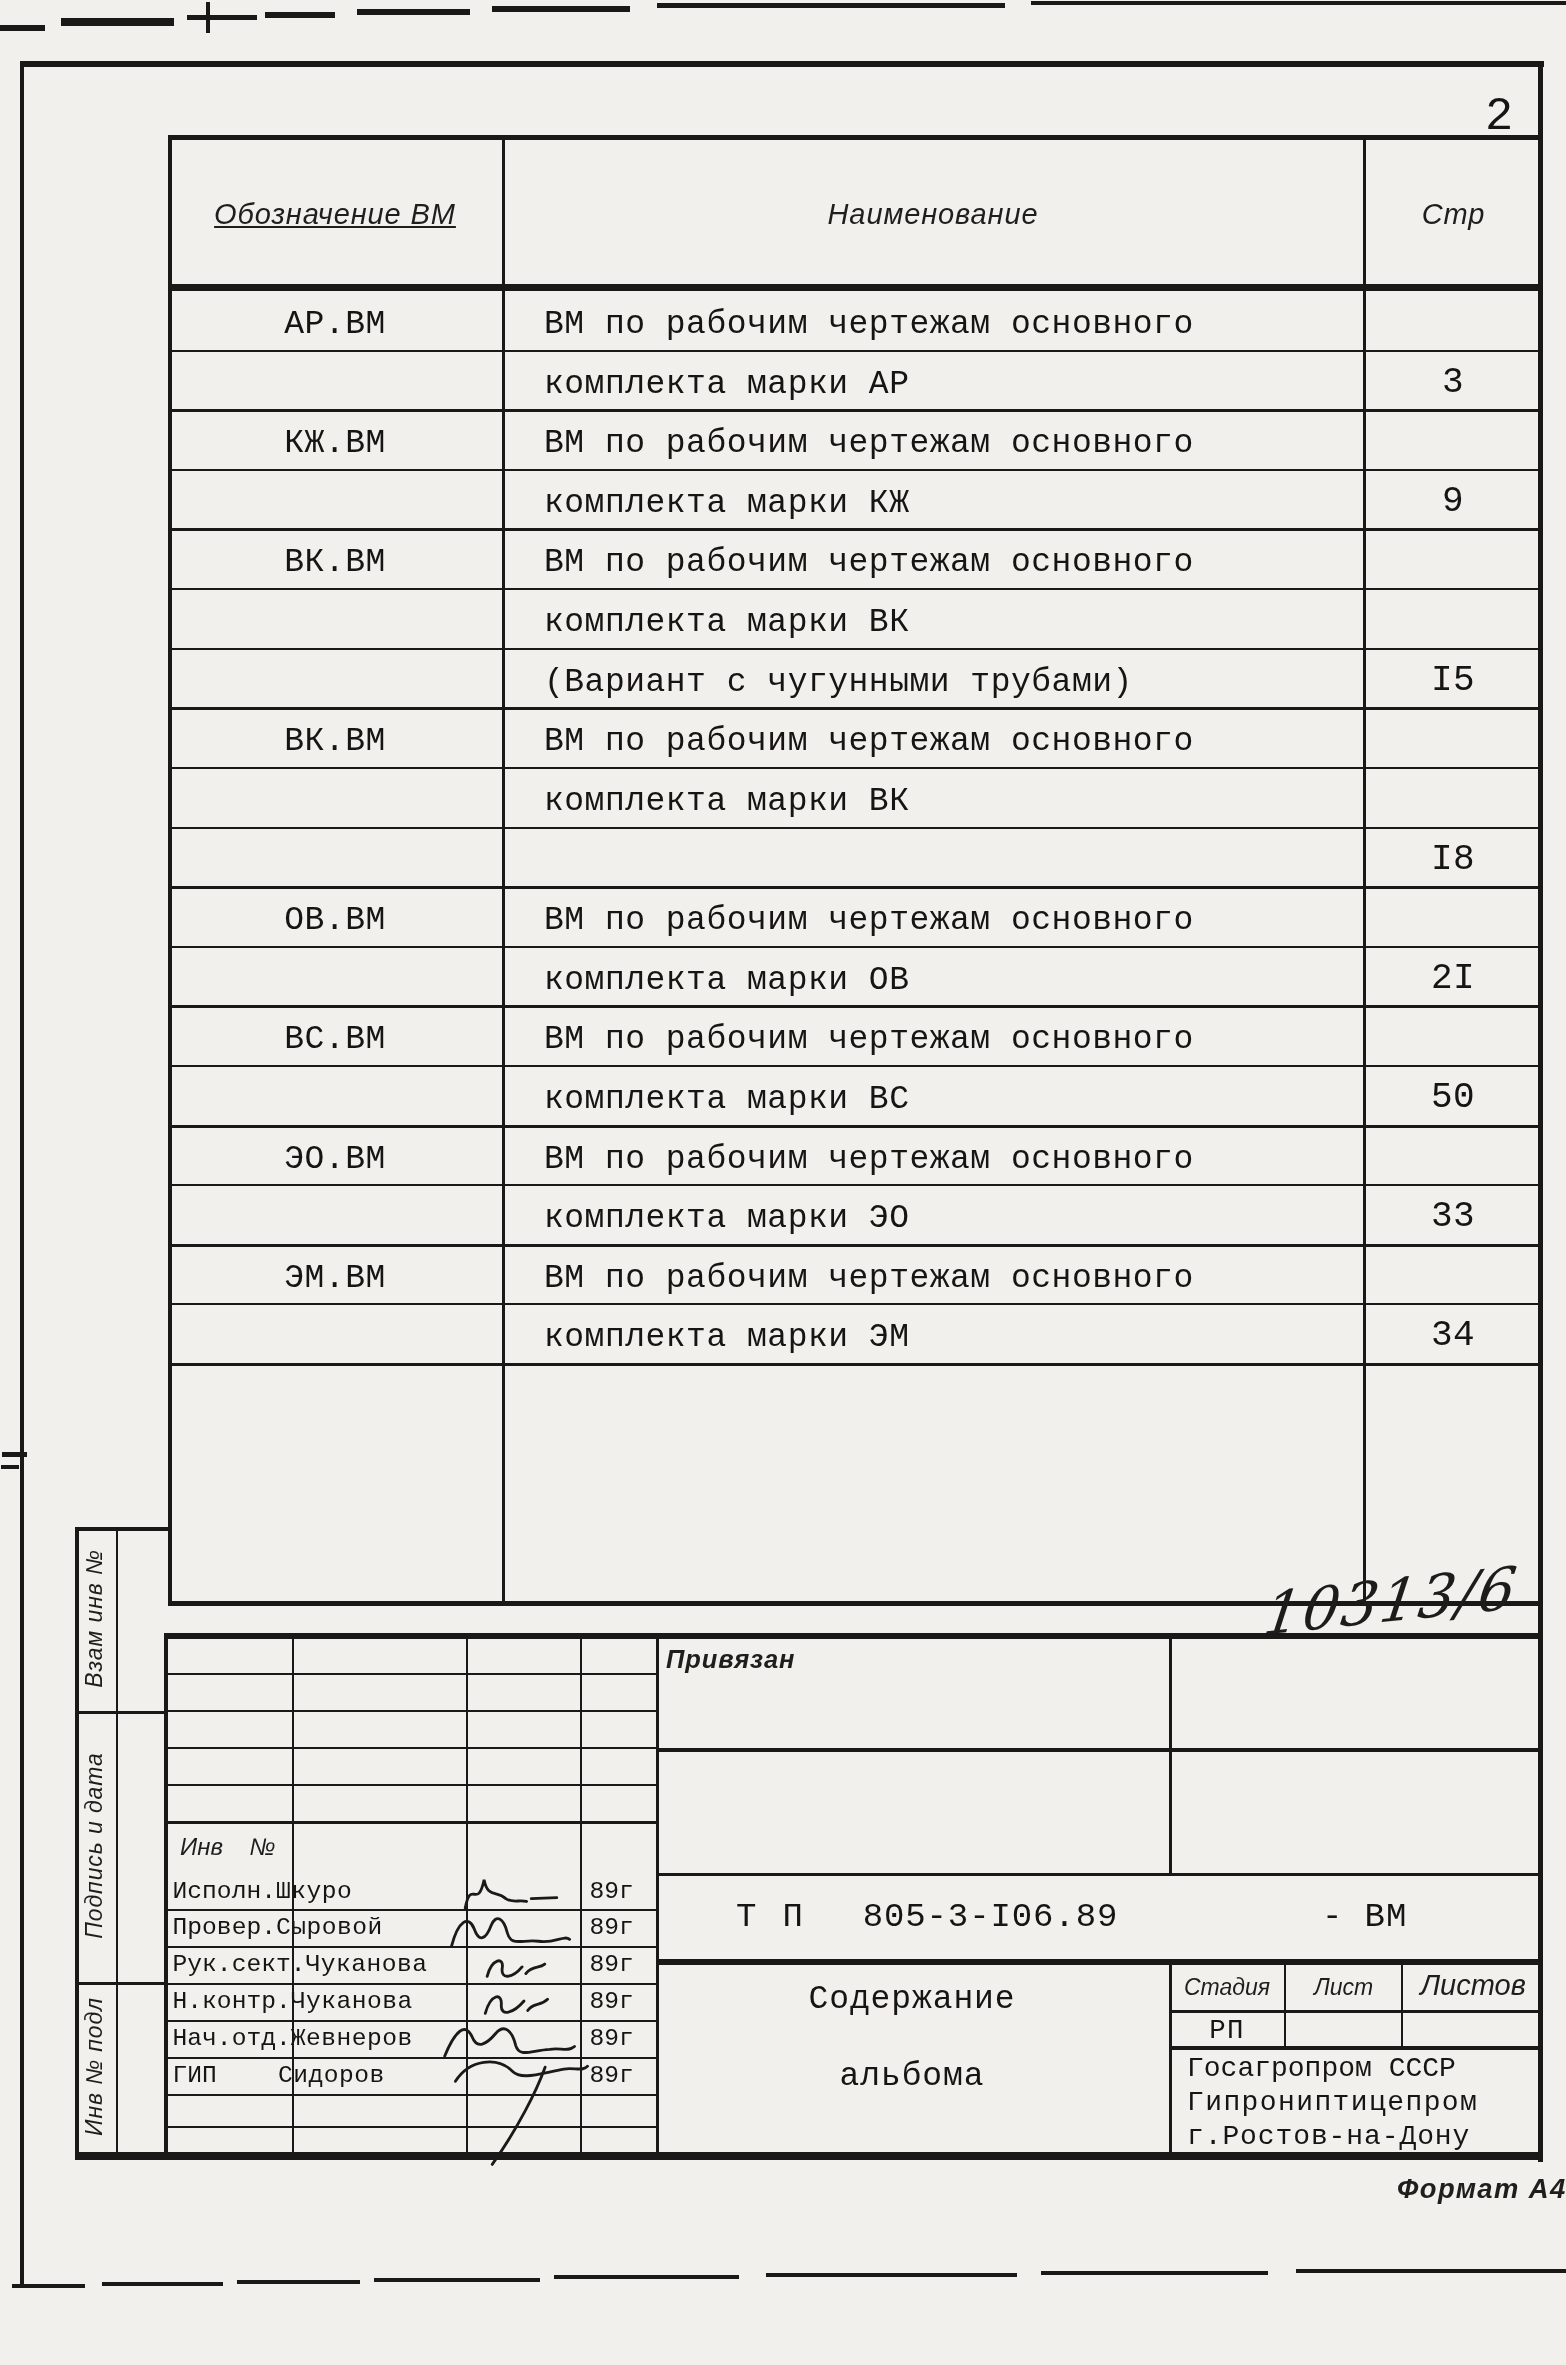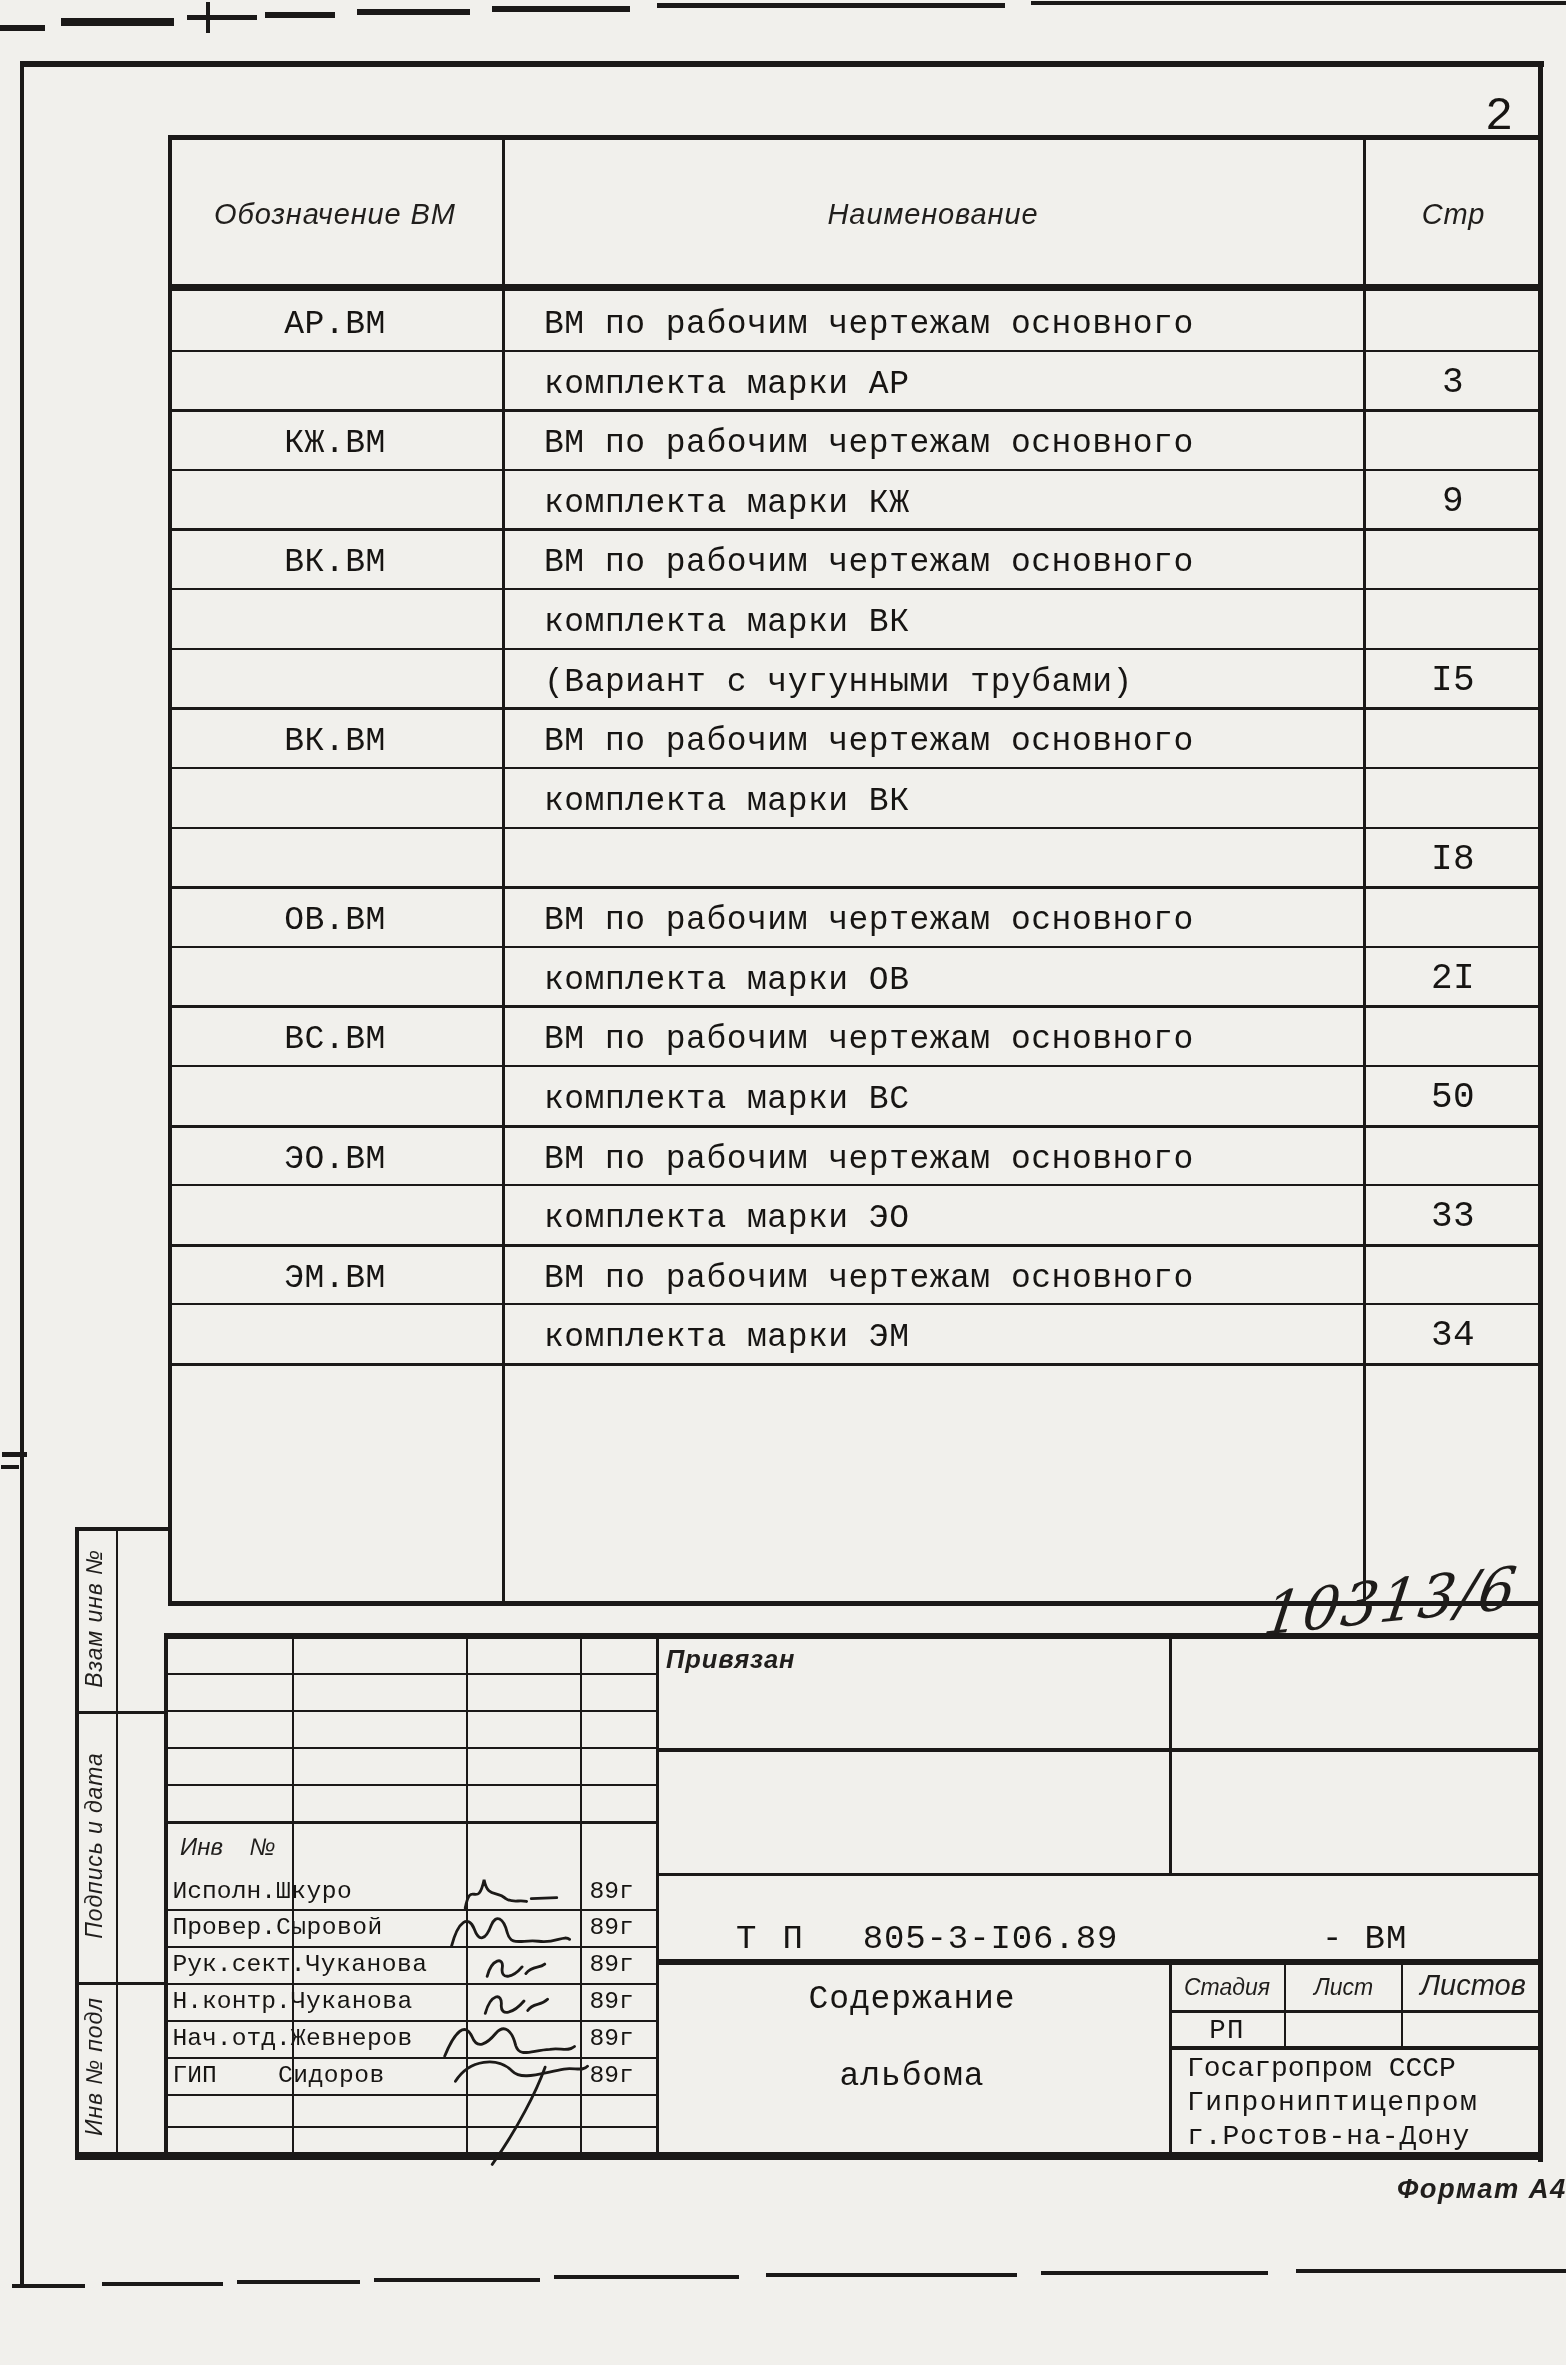--- a/index.html
+++ b/index.html
@@ -77,21 +77,21 @@
       <div class="hl" style="left:168px;top:1184px;width:1375px;height:2.4px;"></div>
       <div class="hl" style="left:168px;top:1244px;width:1375px;height:2.8px;"></div>
       <div class="hl" style="left:168px;top:1303px;width:1375px;height:2.4px;"></div>
       <div class="hl" style="left:168px;top:1363px;width:1375px;height:2.8px;"></div>
       <div class="hl" style="left:168px;top:1601px;width:1375px;height:5.2px;"></div>
       <div class="vl" style="left:168px;top:135px;width:4.3px;height:1471px;"></div>
       <div class="vl" style="left:502px;top:135px;width:2.8px;height:1471px;"></div>
       <div class="vl" style="left:1363px;top:135px;width:2.8px;height:1471px;"></div>
     </div>
 
-    <div class="th dr" style="left:168px;top:142px;width:334px;height:144px;">Обозначение ВМ</div>
+    <div class="th dr" style="left:168px;top:142px;width:334px;height:144px;text-decoration:underline;">Обозначение ВМ</div>
     <div class="th dr" style="left:504px;top:142px;width:858px;height:144px;">Наименование</div>
     <div class="th dr" style="left:1365px;top:142px;width:177px;height:144px;">Стр</div>
 
     <div class="tr" style="top:290px;">
       <div class="td des">АР.ВМ</div>
       <div class="td txt">ВМ по рабочим чертежам основного</div>
       <div class="td pg"></div>
     </div>
     <div class="tr" style="top:350px;">
       <div class="td des"></div>
@@ -267,21 +267,21 @@
       <path d="M26 68 C38 26, 62 24, 60 50 C58 76, 86 68, 108 42 M116 62 C128 44, 142 54, 158 38"></path>
     </svg>
     <svg class="sig" style="left:440px;top:2016px;" width="161" height="44" viewBox="0 0 340 92">
       <path d="M10 84 C32 30, 54 12, 68 44 C78 70, 98 60, 118 36 C136 16, 152 30, 160 62 C168 88, 192 72, 232 70 C254 66, 270 76, 284 64"></path>
     </svg>
     <svg class="sig" style="left:445px;top:2053px;" width="170" height="118" viewBox="0 0 360 250">
       <path d="M22 60 C52 12, 112 8, 142 38 C162 58, 198 44, 252 34 C272 30, 292 40, 302 28"></path>
       <path d="M212 30 C194 80, 154 160, 100 236"></path>
     </svg>
 
-    <div style="position:absolute;left:656px;top:1875px;width:887px;height:83px;display:flex;align-items:flex-end;">
+    <div style="position:absolute;left:656px;top:1875px;width:887px;height:83px;display:flex;align-items:center;">
       <span class="tw" style="margin-left:80px;font-size:34px;letter-spacing:2.8px;">Т П</span>
       <span class="tw" style="margin-left:57px;font-size:34px;letter-spacing:0.9px;">805-3-I06.89</span>
       <span class="tw" style="position:absolute;left:666px;font-size:34px;letter-spacing:0.9px;">- ВМ</span>
     </div>
 
     <div style="position:absolute;left:656px;top:1965px;width:512px;height:189px;display:flex;flex-direction:column;
                 align-items:center;justify-content:center;padding-bottom:43px;box-sizing:border-box;gap:32px;">
       <div class="tw" style="font-size:33px;line-height:45px;letter-spacing:0.9px;">Содержание</div>
       <div class="tw" style="font-size:33px;line-height:45px;letter-spacing:0.9px;">альбома</div>
     </div>

